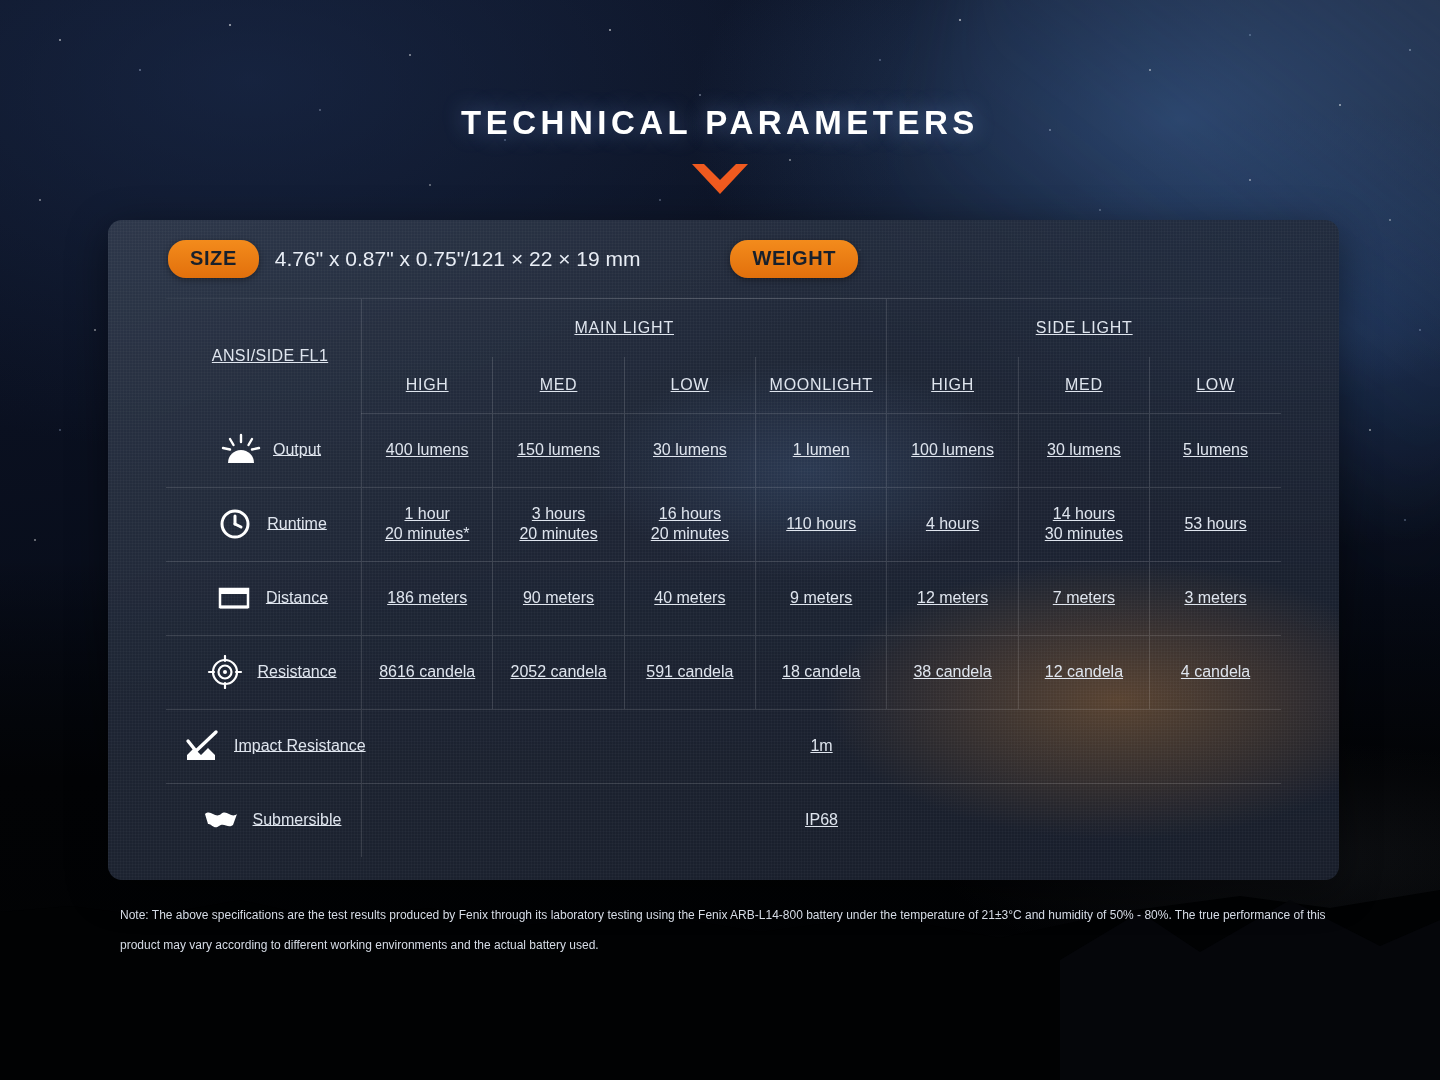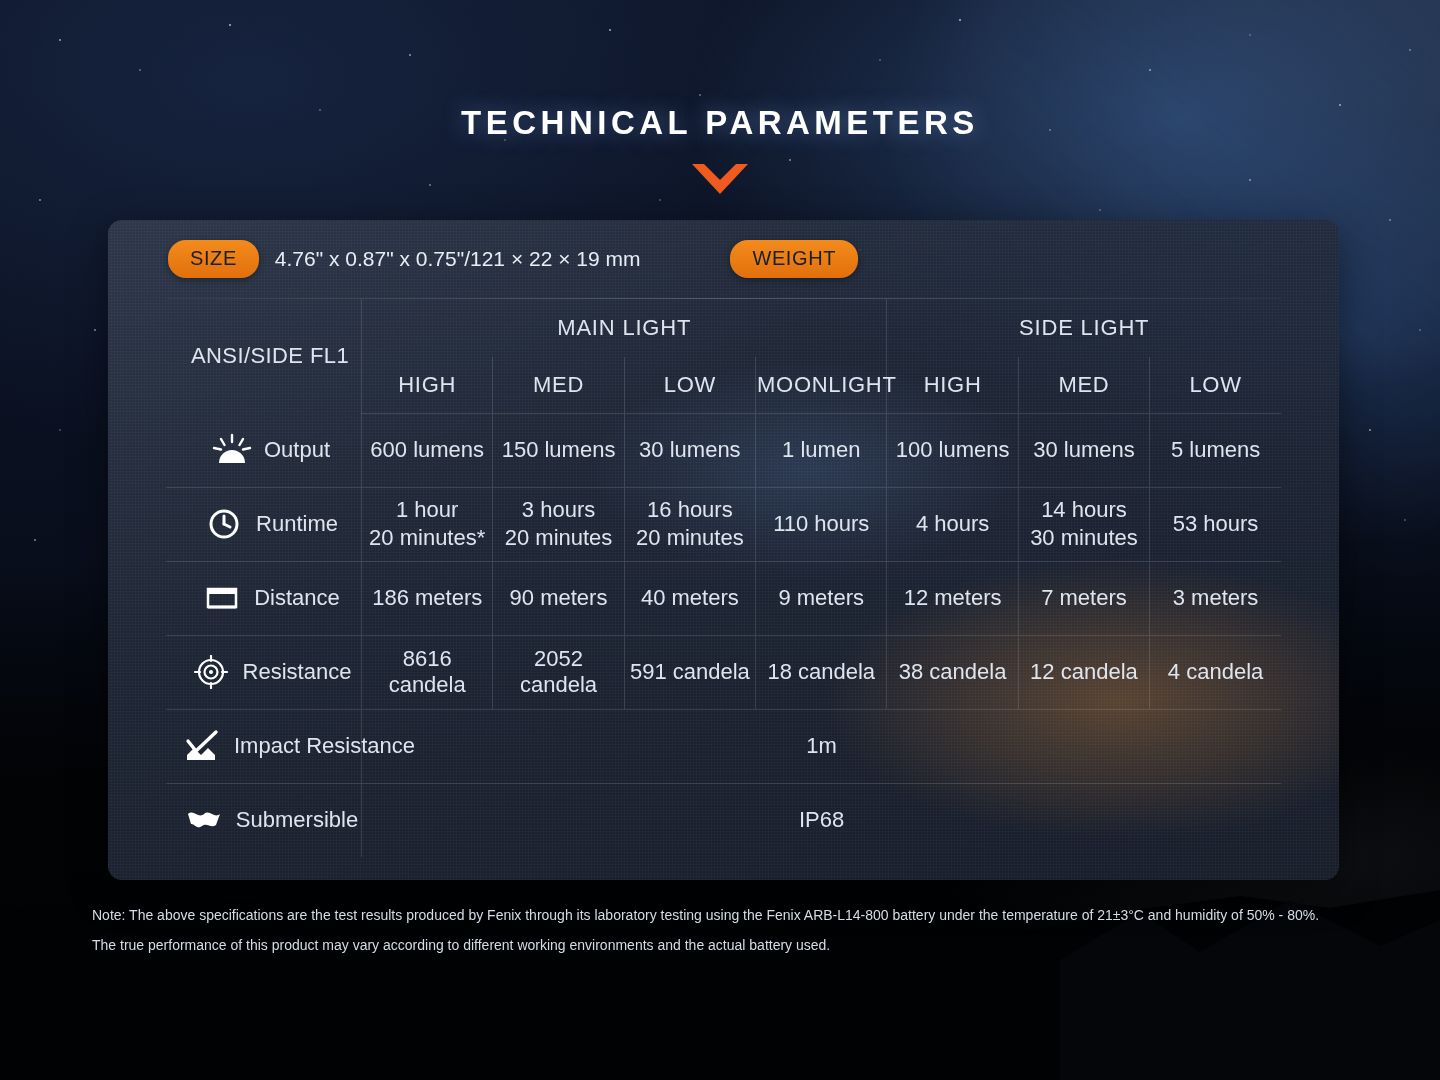--- a/index.html
+++ b/index.html
@@ -122,21 +122,21 @@
     position: relative;
     height: 78px;
     display: flex;
     align-items: center;
     padding: 0 0 0 60px;
   }
   .pill {
     display: inline-block;
     background: linear-gradient(180deg, #f38b1c, #e2700c);
     color: #18202c;
-    font-weight: normal;
+    font-weight: bold;
     font-size: 20px;
     letter-spacing: 0.6px;
     padding: 7px 22px 8px;
     border-radius: 18px;
     box-shadow: 0 2px 6px rgba(0,0,0,0.35);
   }
   .pillval {
     color: #e8edf5;
     font-size: 21px;
     margin-left: 16px;
@@ -158,21 +158,22 @@
     margin: 0 58px;
     border-collapse: collapse;
     table-layout: fixed;
   }
   table.spec td, table.spec th {
     border: 0;
     text-align: center;
     vertical-align: middle;
     color: #dfe5ee;
     font-weight: normal;
-    font-size: 22px;
+    font-size: 16px;
+    text-decoration: underline;
   }
   .vline { border-left: 1px solid rgba(255,255,255,0.13) !important; }
   .rowline td { border-bottom: 1px solid rgba(255,255,255,0.13) !important; }
 
   .grp {
     color: #f2821a;
     font-size: 20px;
     font-weight: bold;
     letter-spacing: 0.8px;
     height: 58px;
@@ -205,24 +206,24 @@
     width: 44px; height: 34px;
     vertical-align: middle;
     margin-right: 10px;
   }
   .datarow td { height: 74px; }
   .cell2 { line-height: 1.28; }
   .wide { font-size: 17px; }
 
   .note {
     position: absolute;
-    left: 92px; top: 900px;
+    left: 120px; top: 900px;
     width: 1240px;
     color: #d6dce6;
-    font-size: 14px;
+    font-size: 12px;
     line-height: 30px;
   }
   .note p { margin: 0; }
 </style>
 </head>
 <body>
 
 <div class="bg">
   <div class="milky"></div>
   <div class="stars"></div>
@@ -291,21 +292,21 @@
                 <line x1="22" y1="2" x2="22" y2="9"></line>
                 <line x1="11" y1="6" x2="14.5" y2="12"></line>
                 <line x1="33" y1="6" x2="29.5" y2="12"></line>
                 <line x1="4" y1="15" x2="11" y2="16.5"></line>
                 <line x1="40" y1="15" x2="33" y2="16.5"></line>
               </g>
               <path d="M9 30 A13 13 0 0 1 35 30 Z" fill="#ffffff"></path>
             </svg>
           </span><span class="lbltxt">Output</span>
         </td>
-        <td class="vline">600 lumens</td>
+        <td class="vline">400 lumens</td>
         <td class="vline">150 lumens</td>
         <td class="vline">30 lumens</td>
         <td class="vline">1 lumen</td>
         <td class="vline">100 lumens</td>
         <td class="vline">30 lumens</td>
         <td class="vline">5 lumens</td>
       </tr>
 
       <tr class="datarow rowline">
         <td class="rowlabel">

